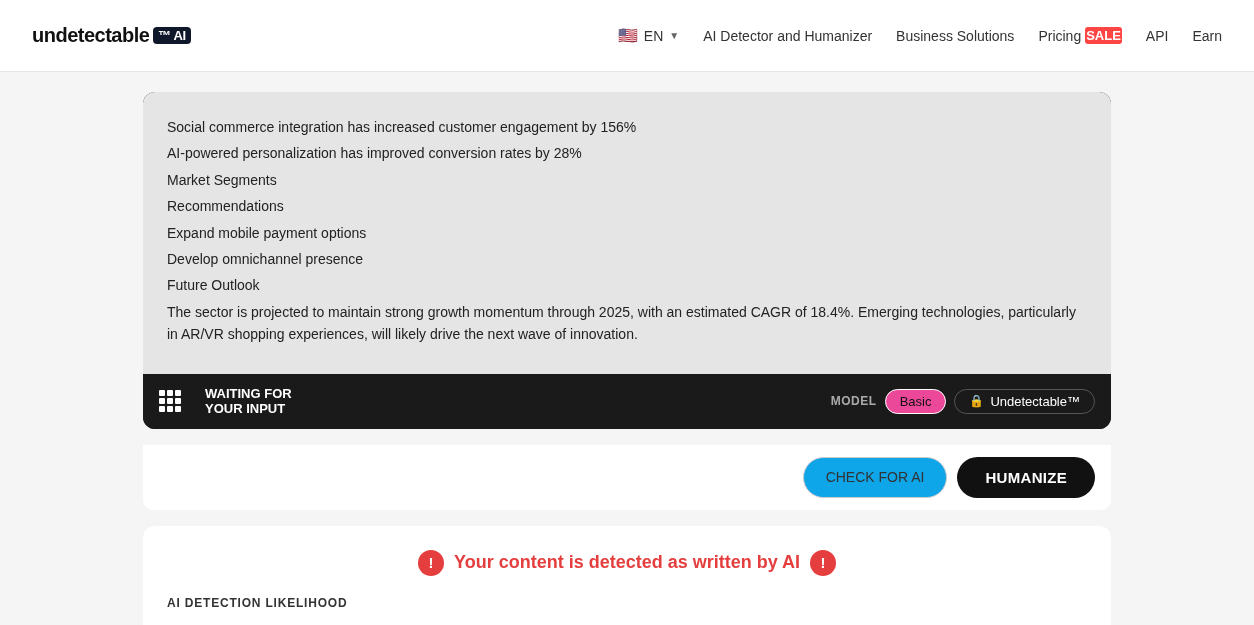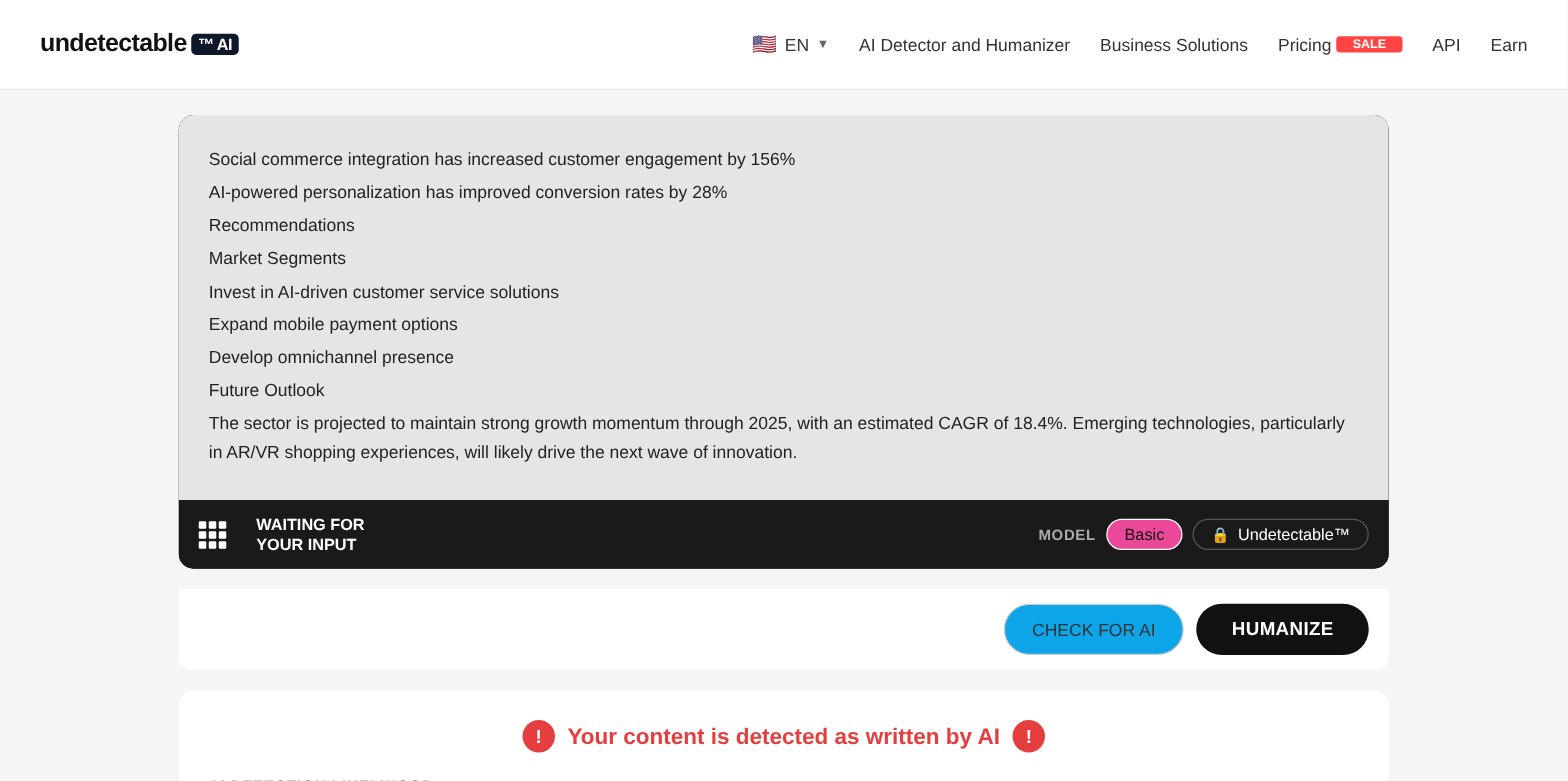--- a/index.html
+++ b/index.html
@@ -52,23 +52,23 @@
     .nav-link {
       font-size: 14px;
       color: #333;
       cursor: pointer;
       text-decoration: none;
     }
     .nav-pricing { display: flex; align-items: center; gap: 4px; }
     .sale-badge {
       background: #ff4444;
       color: #fff;
-      font-size: 10px;
-      font-weight: 700;
-      padding: 1px 13px;
+      font-size: 13px;
+      font-weight: 700;
+      padding: 1px 1px;
       border-radius: 3px;
     }
 
     
     .main {
       max-width: 1000px;
       margin: 0 auto;
       padding: 20px 16px;
     }
 
@@ -256,23 +256,22 @@
     <a class="nav-link">Earn</a>
   </nav>
 </header>
 
 <div class="main">
 
   <div class="editor-container">
     <div class="editor-content">
       <p>Social commerce integration has increased customer engagement by 156%</p>
       <p>AI-powered personalization has improved conversion rates by 28%</p>
+      <p>Market Segments</p>
       <p>Recommendations</p>
-      <p>Market Segments</p>
-      <p>Invest in AI-driven customer service solutions</p>
       <p>Expand mobile payment options</p>
       <p>Develop omnichannel presence</p>
       <p>Future Outlook</p>
       <p>The sector is projected to maintain strong growth momentum through 2025, with an estimated CAGR of 18.4%. Emerging technologies, particularly in AR/VR shopping experiences, will likely drive the next wave of innovation.</p>
     </div>
     <div class="editor-footer">
       <div class="waiting-indicator">
         <div class="grid-icon">
           <div class="grid-dot"></div>
             <div class="grid-dot"></div>

